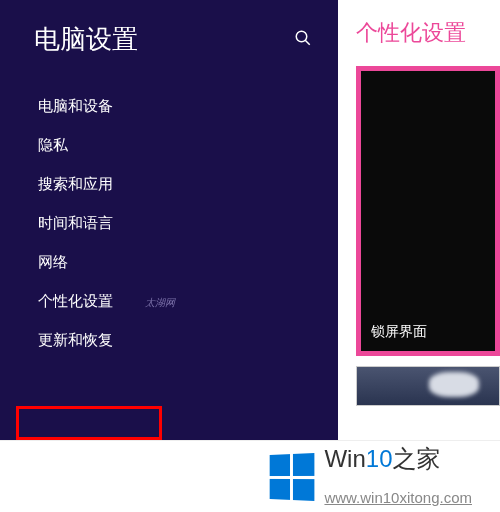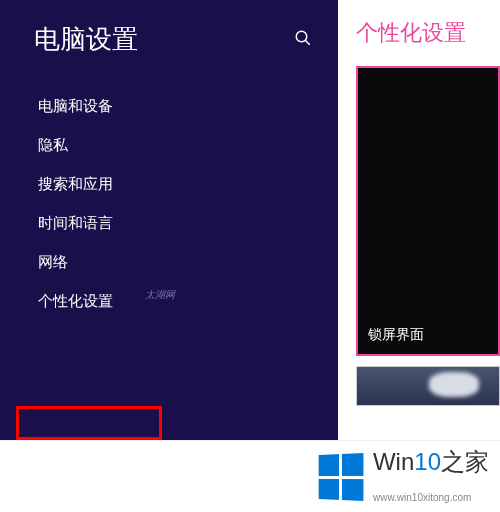--- a/index.html
+++ b/index.html
@@ -60,21 +60,21 @@
       border: 3px solid #ff0000;
       left: 16px;
       top: 406px;
       width: 146px;
       height: 34px;
       pointer-events: none;
     }
     .watermark {
       position: absolute;
       left: 145px;
-      top: 288px;
+      top: 296px;
       font-size: 10px;
       color: #7a70a8;
       font-style: italic;
     }
     .right-panel {
       flex: 1;
       padding: 18px 0 0 18px;
       background: #ffffff;
       position: relative;
     }
@@ -82,21 +82,21 @@
       font-size: 22px;
       color: #ec4899;
       font-weight: 400;
       margin-bottom: 18px;
     }
     .preview-tile {
       width: 144px;
       height: 290px;
       background: #0a0a0a;
       position: relative;
-      border: 2px solid #ec4899;
+      border: 5px solid #ec4899;
     }
     .preview-label {
       position: absolute;
       bottom: 10px;
       left: 10px;
       color: #ffffff;
       font-size: 14px;
     }
     .preview-tile2 {
       width: 144px;
@@ -120,21 +120,21 @@
     .footer {
       position: absolute;
       bottom: 0;
       left: 0;
       width: 500px;
       height: 72px;
       background: #ffffff;
       display: flex;
       align-items: center;
       justify-content: flex-end;
-      padding-right: 11px;
+      padding-right: 28px;
       border-top: 1px solid #eee;
     }
     .win-logo {
       width: 46px;
       height: 46px;
       display: grid;
       grid-template-columns: 1fr 1fr;
       grid-template-rows: 1fr 1fr;
       gap: 3px;
       transform: perspective(120px) rotateY(-14deg);
@@ -149,23 +149,24 @@
       align-items: flex-start;
     }
     .brand-main {
       font-size: 24px;
       color: #333;
       font-weight: 400;
       line-height: 1;
     }
     .brand-main .blue { color: #0078d7; }
     .brand-url {
-      font-size: 10px;
+      font-size: 15px;
       color: #888;
       margin-top: 18px;
+      text-decoration: underline;
     }
   </style>
 </head>
 <body>
 
 <div class="container">
   <div class="sidebar">
     <div class="sidebar-header">
       <div class="sidebar-title">电脑设置</div>
       <div class="search-icon">
@@ -175,20 +176,21 @@
         </svg>
       </div>
     </div>
     <ul class="nav-list">
       <li class="nav-item"><span>电脑和设备</span></li>
       <li class="nav-item"><span>隐私</span></li>
       <li class="nav-item"><span>搜索和应用</span></li>
       <li class="nav-item"><span>时间和语言</span></li>
       <li class="nav-item"><span>网络</span></li>
       <li class="nav-item"><span>个性化设置</span></li>
+      <li class="nav-item highlighted"><span>更新和恢复</span></li>
     </ul>
     <div class="watermark">太湖网</div>
     <div class="highlight-box"></div>
   </div>
 
   <div class="right-panel">
     <div class="right-title">个性化设置</div>
     <div class="preview-tile">
       <div class="preview-label">锁屏界面</div>
     </div>

